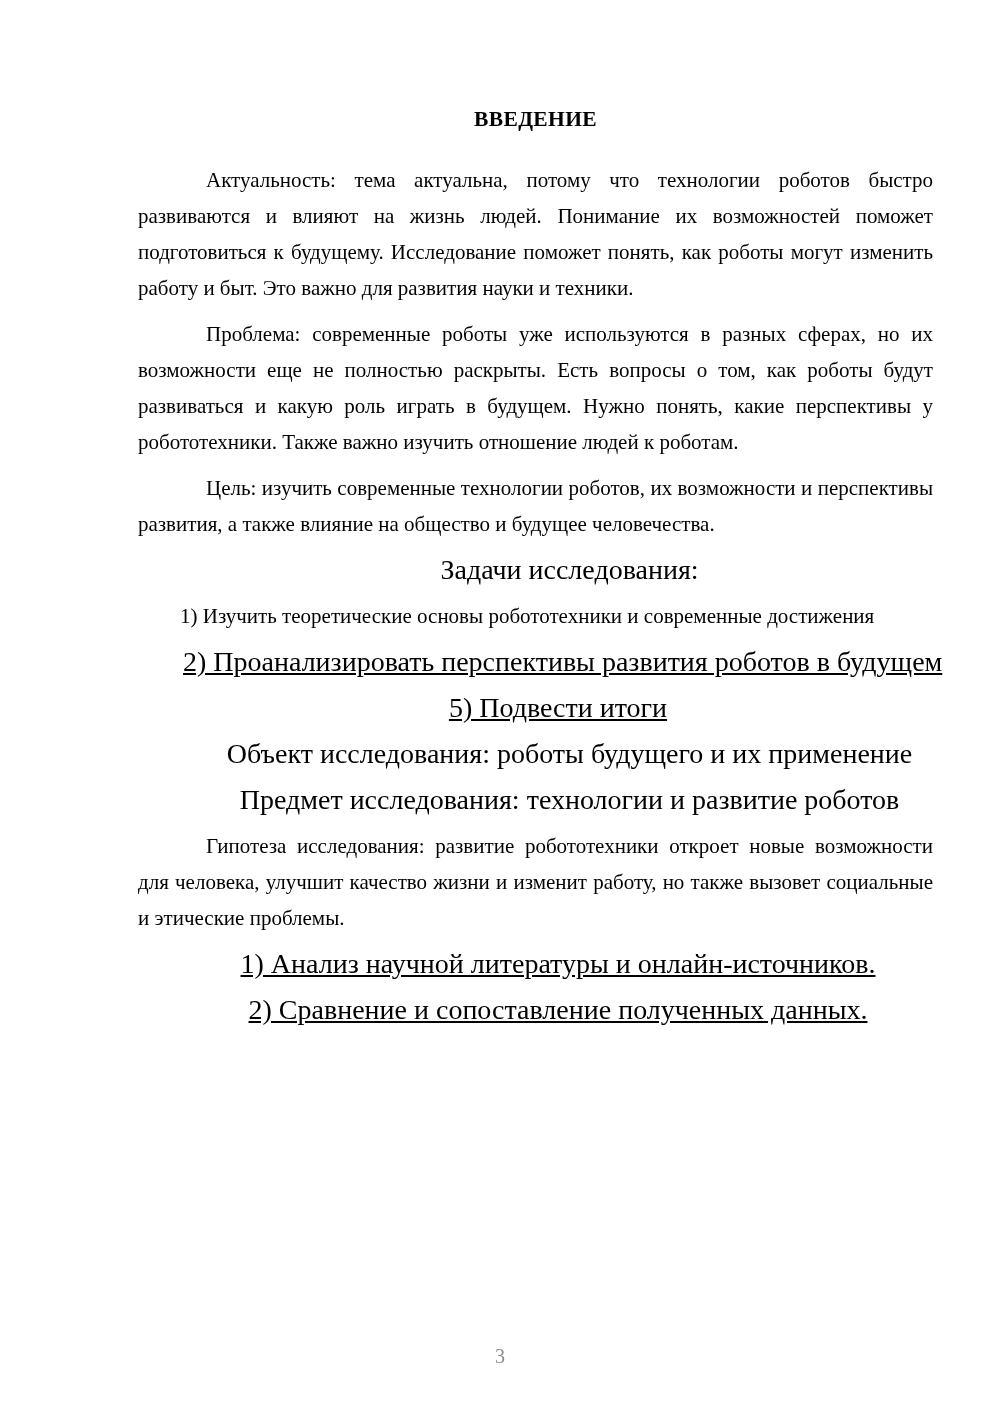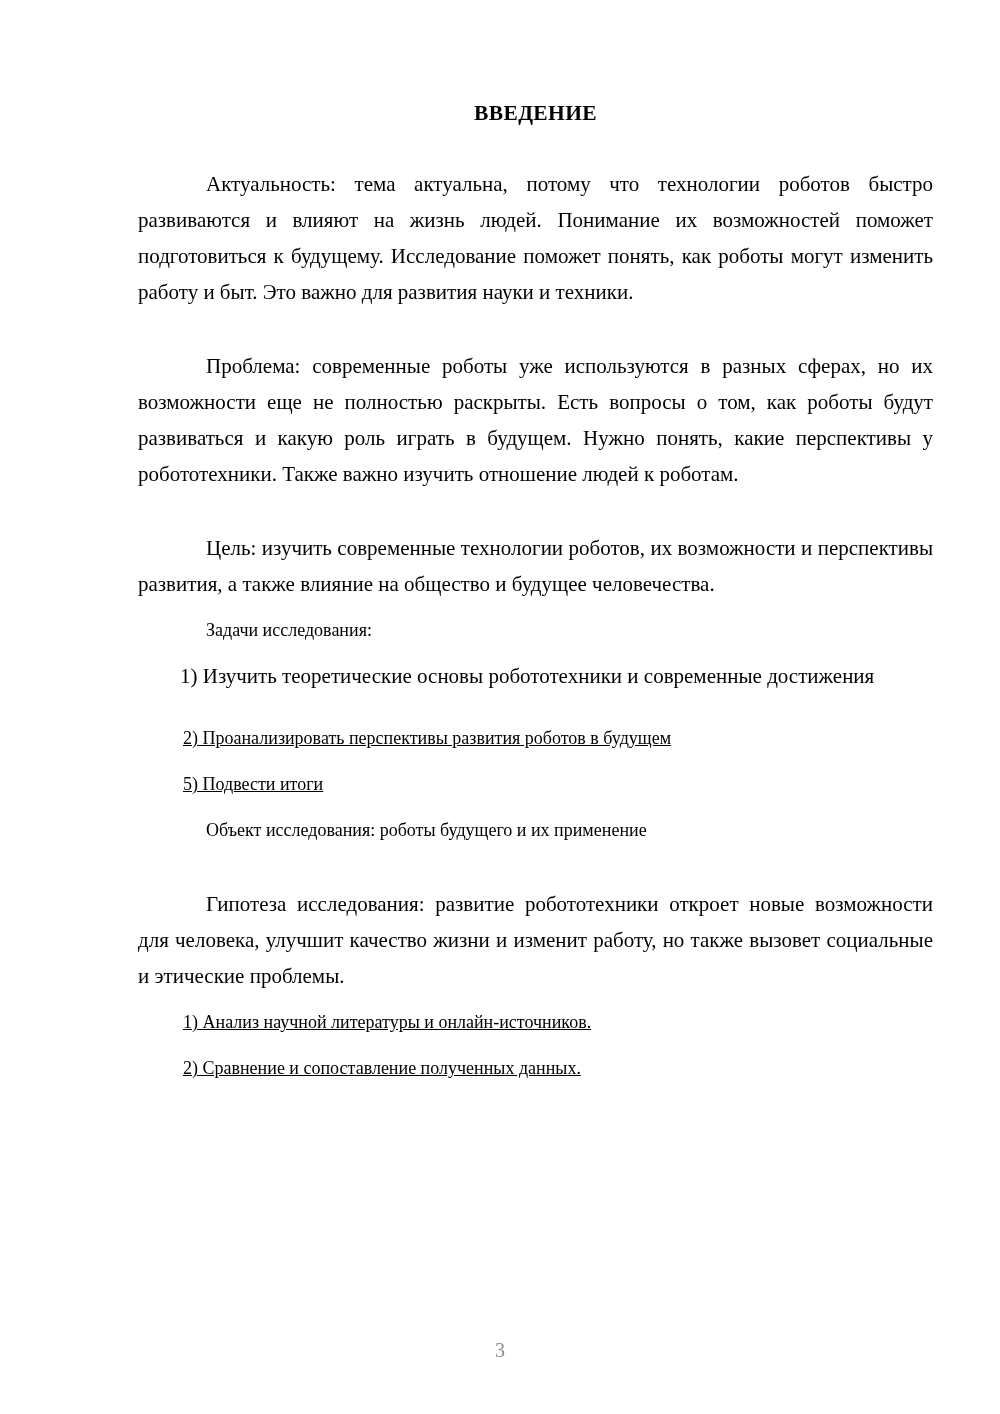--- a/index.html
+++ b/index.html
@@ -12,21 +12,21 @@
     width: 1000px;
     height: 1414px;
     position: relative;
     font-family: "Liberation Serif", "DejaVu Serif", serif;
     color: #000000;
     -webkit-font-smoothing: antialiased;
   }
 
   .page {
     position: absolute;
-    top: 10px;
+    top: 16px;
     left: 0;
     width: 1000px;
     height: 1086px;
     background: #ffffff;
     box-sizing: border-box;
   }
 
   .content {
     position: absolute;
     left: 138px;
@@ -48,38 +48,37 @@
     line-height: 36px;
     text-align: justify;
     text-justify: inter-word;
     margin: 0 0 10px 0;
     hyphens: none;
   }
 
   
   .para.indent {
     text-indent: 68px;
-    margin-top: 38px;
   }
 
   
   .line {
-    font-size: 18px;
+    font-size: 28px;
     line-height: 36px;
-    text-align: left;
+    text-align: center;
     margin: 0 0 10px 0;
     white-space: nowrap;
   }
   .line.ind-68 { padding-left: 68px; }
   .line.ind-45 { padding-left: 45px; text-decoration: underline; }
 
   
   .para.listitem {
     text-indent: 42px;
-    margin-bottom: 26px;
+    margin-bottom: 10px;
   }
 
   .page-number {
     position: absolute;
     left: 0;
     right: 0;
     top: 1327px;
     text-align: center;
     font-size: 20px;
     line-height: 26px;
@@ -107,20 +106,21 @@
     <p class="para listitem">1) Изучить теоретические основы робототехники и современные достижения</p>
 
     <p class="line ind-45">2) Проанализировать перспективы развития роботов в будущем</p>
 
 
 
     <p class="line ind-45">5) Подвести итоги</p>
 
     <p class="line ind-68">Объект исследования: роботы будущего и их применение</p>
 
+    <p class="line ind-68">Предмет исследования: технологии и развитие роботов</p>
 
     <p class="para indent">Гипотеза исследования: развитие робототехники откроет новые возможности для человека, улучшит качество жизни и изменит работу, но также вызовет социальные и этические проблемы.</p>
 
 
     <p class="line ind-45">1) Анализ научной литературы и онлайн-источников.</p>
 
     <p class="line ind-45">2) Сравнение и сопоставление полученных данных.</p>
 
 
   </div>

